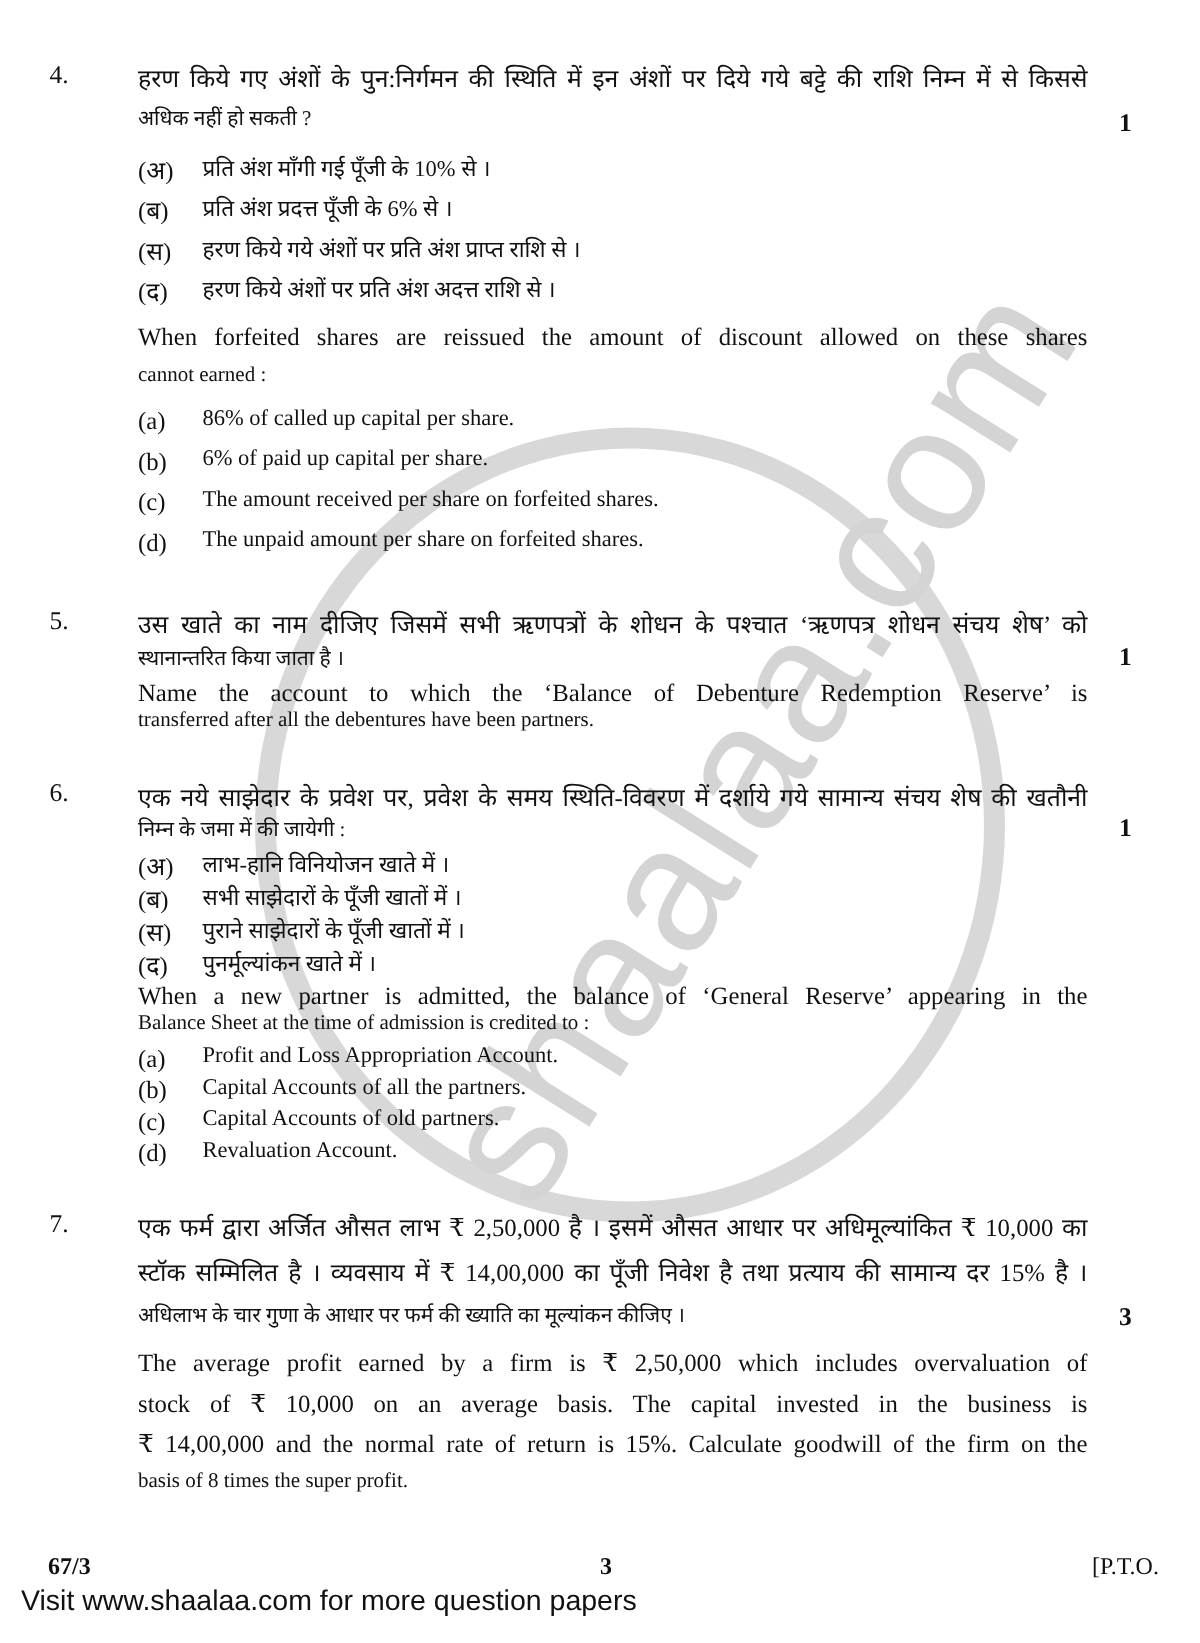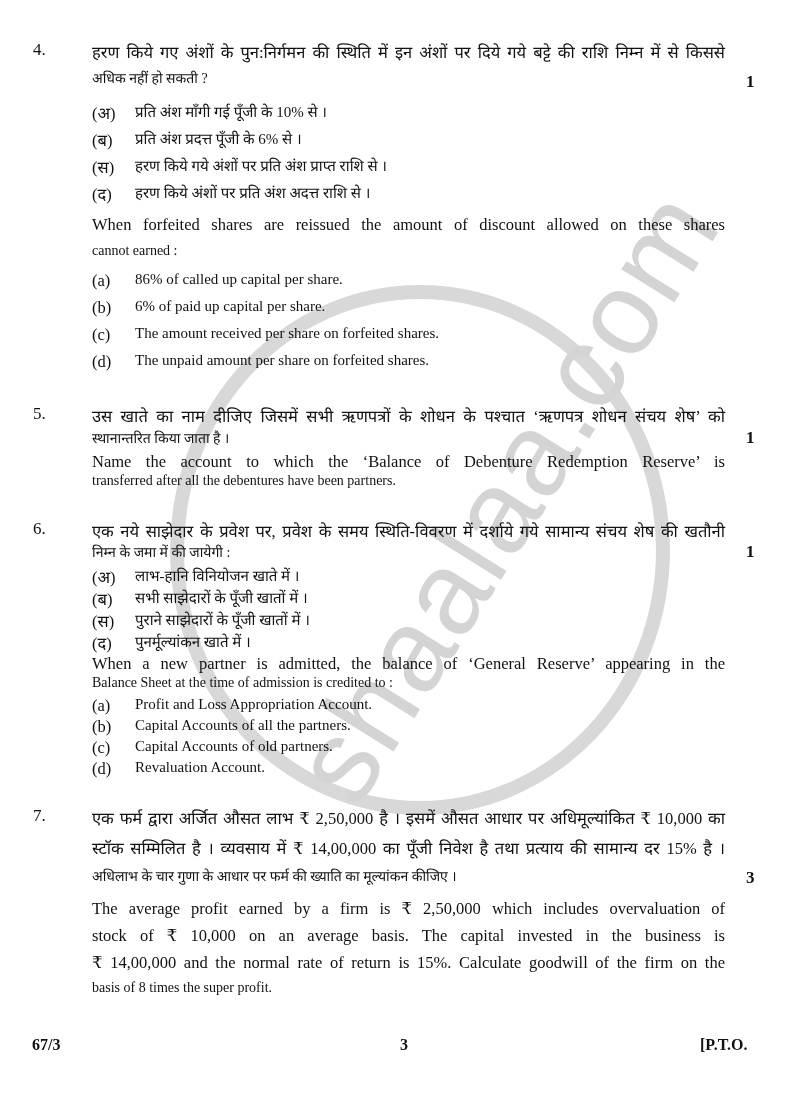--- a/index.html
+++ b/index.html
@@ -19,21 +19,21 @@
   }
   .line { position: absolute; left: 92px; font-size: 14px; white-space: nowrap; }
   .qno { position: absolute; left: 33px; font-size: 17px; }
   .marks { position: absolute; left: 746px; font-size: 17px; font-weight: bold; }
   .opt-label { position: absolute; left: 92px; font-size: 16.5px; }
   .opt-text { position: absolute; left: 135px; font-size: 15px; white-space: nowrap; }
   .just { position: absolute; left: 92px; width: 633px; font-size: 16.5px; text-align: justify; text-align-last: justify; }
   .hi { letter-spacing: 0px; }
   .footer-code { position: absolute; left: 32px; top: 1036px; font-size: 16px; font-weight: bold; }
   .footer-page { position: absolute; left: 400px; top: 1036px; font-size: 16px; font-weight: bold; }
-  .footer-pto { position: absolute; left: 700px; top: 1036px; font-size: 16px; font-weight: bold; }
+  .footer-pto { position: absolute; left: 728px; top: 1036px; font-size: 16px; font-weight: normal; }
   .visit { position: absolute; left: 14px; top: 1057px; font-family: "Liberation Sans", "DejaVu Sans", sans-serif; font-size: 19px; color: #111; }
 </style>
 </head>
 <body>
 
 <div class="page">
 
   <div class="watermark"></div>
   <div class="watermark-text">shaalaa.com</div>
 
@@ -111,14 +111,15 @@
 
     <span class="just" style="top:899px">The average profit earned by a firm is ₹ 2,50,000 which includes overvaluation of</span>
     <span class="just" style="top:926px">stock of ₹ 10,000 on an average basis. The capital invested in the business is</span>
     <span class="just" style="top:953px">₹ 14,00,000 and the normal rate of return is 15%. Calculate goodwill of the firm on the</span>
     <span class="line" style="top:980px">basis of 8 times the super profit.</span>
   </div>
 
   <span class="footer-code">67/3</span>
   <span class="footer-page">3</span>
   <span class="footer-pto">[P.T.O.</span>
+  <span class="visit">Visit www.shaalaa.com for more question papers</span>
 
 </div>
 
 </body></html>

